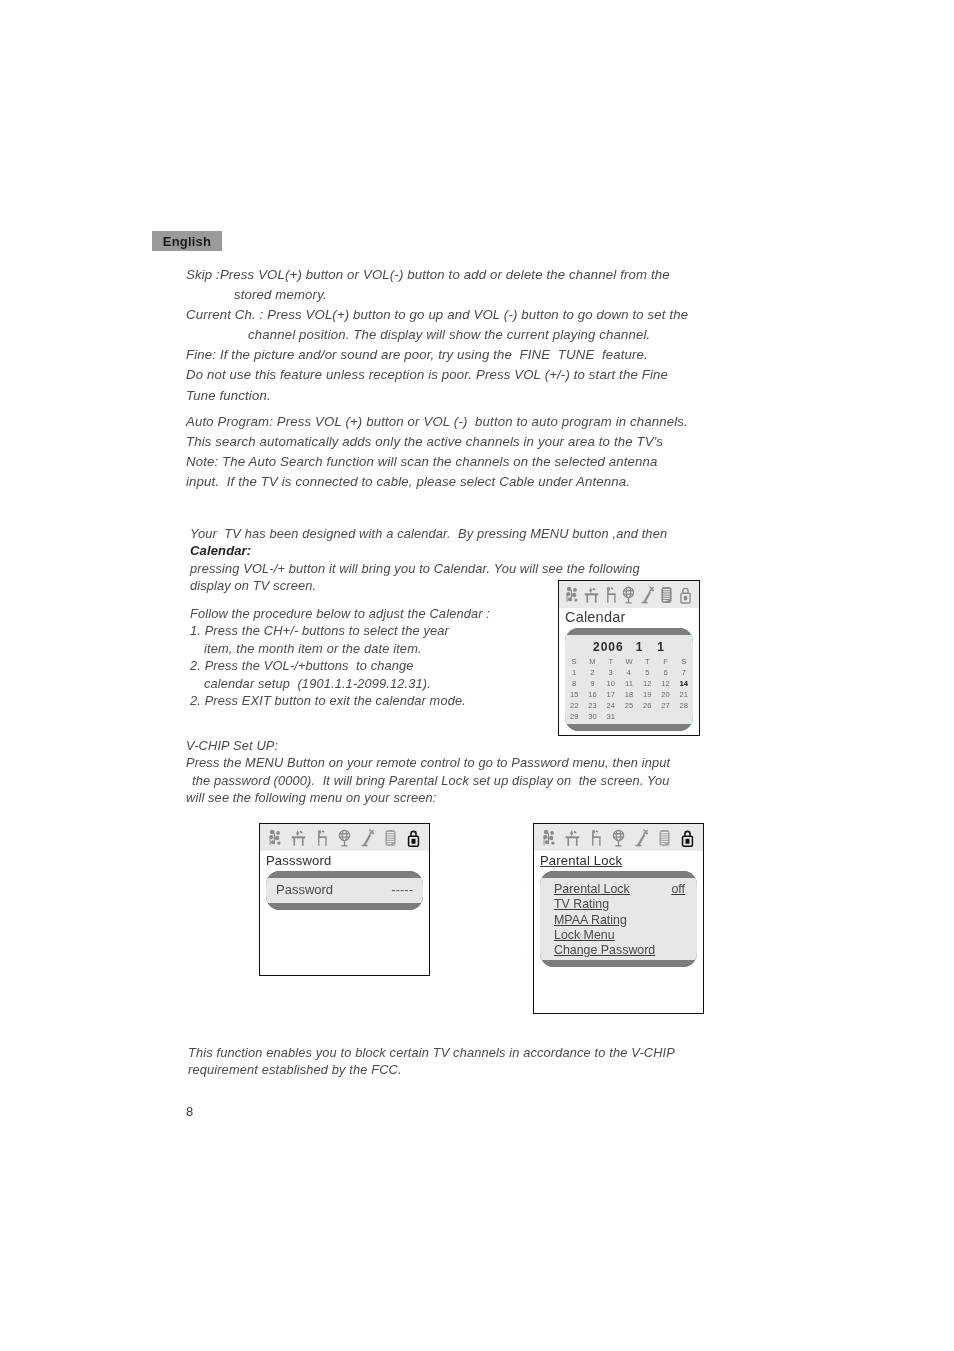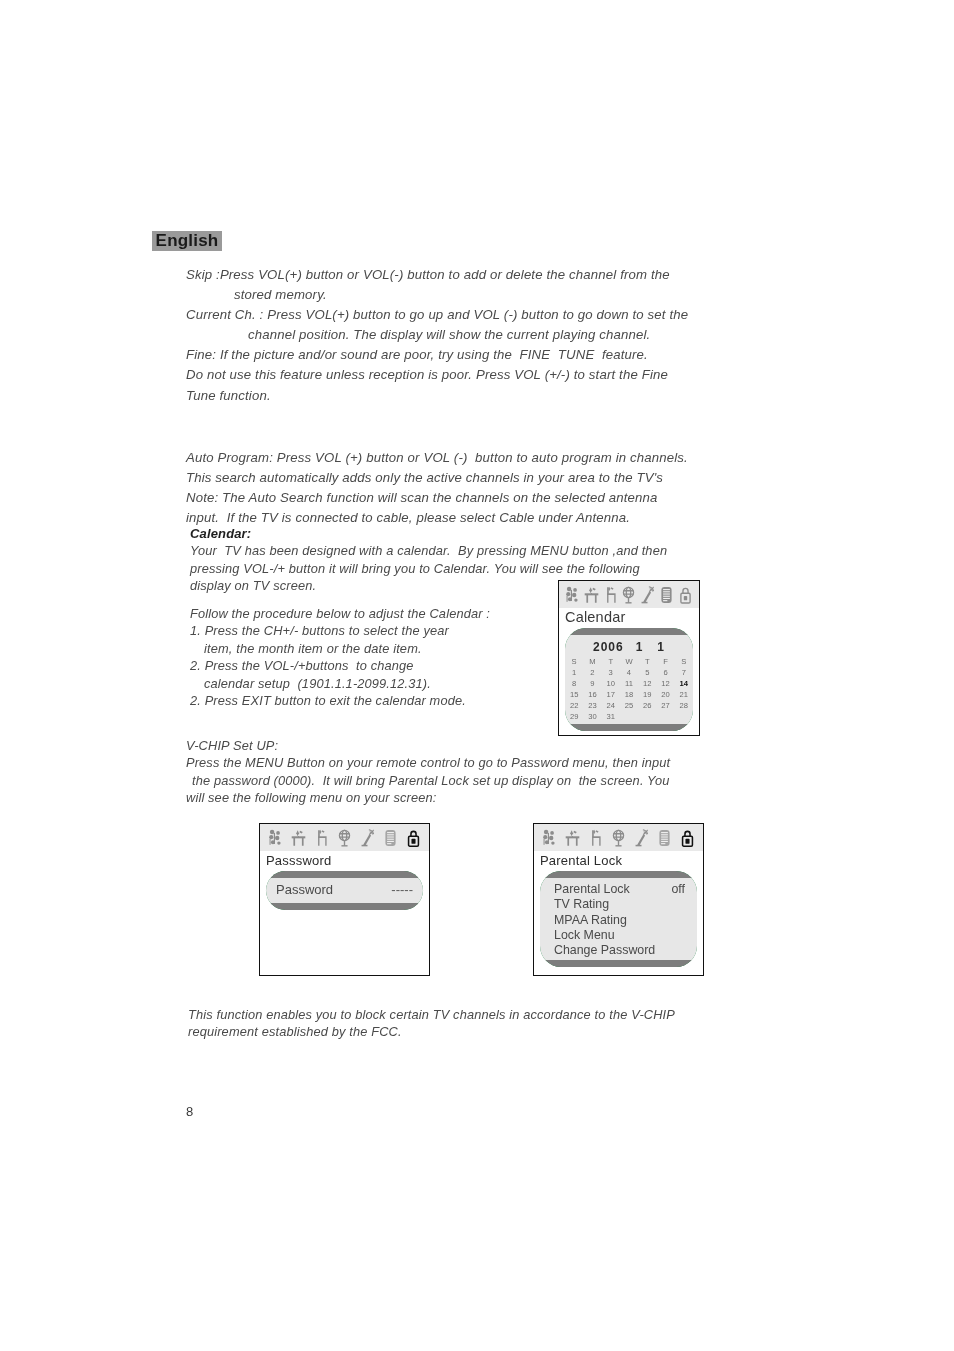--- a/index.html
+++ b/index.html
@@ -6,60 +6,60 @@
   body{
     width:954px;height:1351px;background:#ffffff;
     font-family:"Liberation Sans",sans-serif;
     color:#3a3a3a;position:relative;overflow:hidden;
   }
   .page{position:absolute;left:0;top:0;width:954px;height:1351px;}
 
   
   .lang-tab{
     position:absolute;left:152px;top:231px;width:70px;height:20px;
-    background:#9a9a9a;color:#1a1a1a;font-size:17px;font-weight:bold;
+    background:#9a9a9a;color:#1a1a1a;font-size:13px;font-weight:bold;
     display:flex;align-items:center;justify-content:center;letter-spacing:.2px;
   }
 
   
   .body-text{
     position:absolute;color:#4a4a4a;font-size:13.2px;letter-spacing:.15px;
   }
   .blk-a{left:186px;top:265px;width:520px;line-height:20.1px;}
-  .blk-b{left:186px;top:412px;width:520px;line-height:20.1px;margin-top:36px;}
+  .blk-b{left:186px;top:412px;width:520px;line-height:20.1px;}
   .blk-c{left:190px;top:525px;width:500px;line-height:17.4px;font-size:12.8px;}
   .blk-d{left:190px;top:605px;width:400px;line-height:17.4px;font-size:12.8px;}
   .blk-e{left:186px;top:737px;width:520px;line-height:17.4px;font-size:12.8px;}
-  .blk-f{left:188px;top:1006px;width:520px;line-height:17.4px;font-size:12.8px;}
+  .blk-f{left:188px;top:1044px;width:520px;line-height:17.4px;font-size:12.8px;}
   .blk-c .hd{font-weight:bold;color:#1f1f1f;font-size:13px;}
   .ln{display:block;white-space:pre;font-style:italic;}
   .ind1{padding-left:48px;}
   .ind2{padding-left:62px;}
   .ind3{padding-left:14px;}
   .ind4{padding-left:6px;}
 
   
   .pageno{position:absolute;left:186px;top:1104px;font-size:13px;color:#3a3a3a;}
 
   
   .osd{position:absolute;background:#ffffff;border:1.6px solid #111;box-sizing:border-box;}
   #osd-calendar{left:558px;top:580px;width:142px;height:156px;}
   #osd-password{left:259px;top:823px;width:171px;height:153px;}
-  #osd-parental{left:533px;top:823px;width:171px;height:153px;}
+  #osd-parental{left:533px;top:823px;width:171px;height:191px;text-decoration:underline;}
 
   .osd-iconbar{
     height:27px;background:#e9e9e9;display:flex;align-items:center;
     justify-content:space-around;padding:0 4px;box-sizing:border-box;
   }
   .osd-ico{width:17px;height:20px;display:block;}
   .osd-title{font-size:13px;color:#2c2c2c;padding:2px 0 0 6px;letter-spacing:.2px;}
   .osd-title.big{font-size:14.5px;padding:1px 0 0 6px;color:#3a3a3a;}
 
   
-  .panel{margin:3px 6px 0 6px;border-radius:21px;overflow:hidden;background:#15803d;}
+  .panel{margin:3px 6px 0 6px;border-radius:14px;overflow:hidden;background:#15803d;}
   .panel-top{height:7px;background:#7d7d7d;border-radius:9px 9px 0 0;}
   .panel-bot{height:7px;background:#7d7d7d;border-radius:0 0 9px 9px;}
   .panel-inner{background:#e7e7e7;padding:2px 0;}
 
   
   .cal-head{text-align:center;font-size:12px;color:#2b2b2b;font-weight:bold;padding:3px 0 2px 0;letter-spacing:1px;}
   .cal-head span{display:inline-block;}
   .cal-head .y{margin-right:12px;}
   .cal-head .m{margin-right:14px;}
   table.cal{width:100%;border-collapse:collapse;}
@@ -102,22 +102,22 @@
   </div>
 
   <div class="body-text blk-b">
     <span class="ln">Auto Program: Press VOL (+) button or VOL (-)  button to auto program in channels.</span>
     <span class="ln">This search automatically adds only the active channels in your area to the TV's</span>
     <span class="ln">Note: The Auto Search function will scan the channels on the selected antenna</span>
     <span class="ln">input.  If the TV is connected to cable, please select Cable under Antenna.</span>
   </div>
 
   <div class="body-text blk-c">
+    <span class="ln">Your  TV has been designed with a calendar.  By pressing MENU button ,and then</span>
     <span class="ln hd">Calendar:</span>
-    <span class="ln">Your  TV has been designed with a calendar.  By pressing MENU button ,and then</span>
     <span class="ln">pressing VOL-/+ button it will bring you to Calendar. You will see the following</span>
     <span class="ln">display on TV screen.</span>
   </div>
 
   <div class="body-text blk-d">
     <span class="ln">Follow the procedure below to adjust the Calendar :</span>
     <span class="ln">1. Press the CH+/- buttons to select the year</span>
     <span class="ln ind3">item, the month item or the date item.</span>
     <span class="ln">2. Press the VOL-/+buttons  to change</span>
     <span class="ln ind3">calendar setup  (1901.1.1-2099.12.31).</span>

